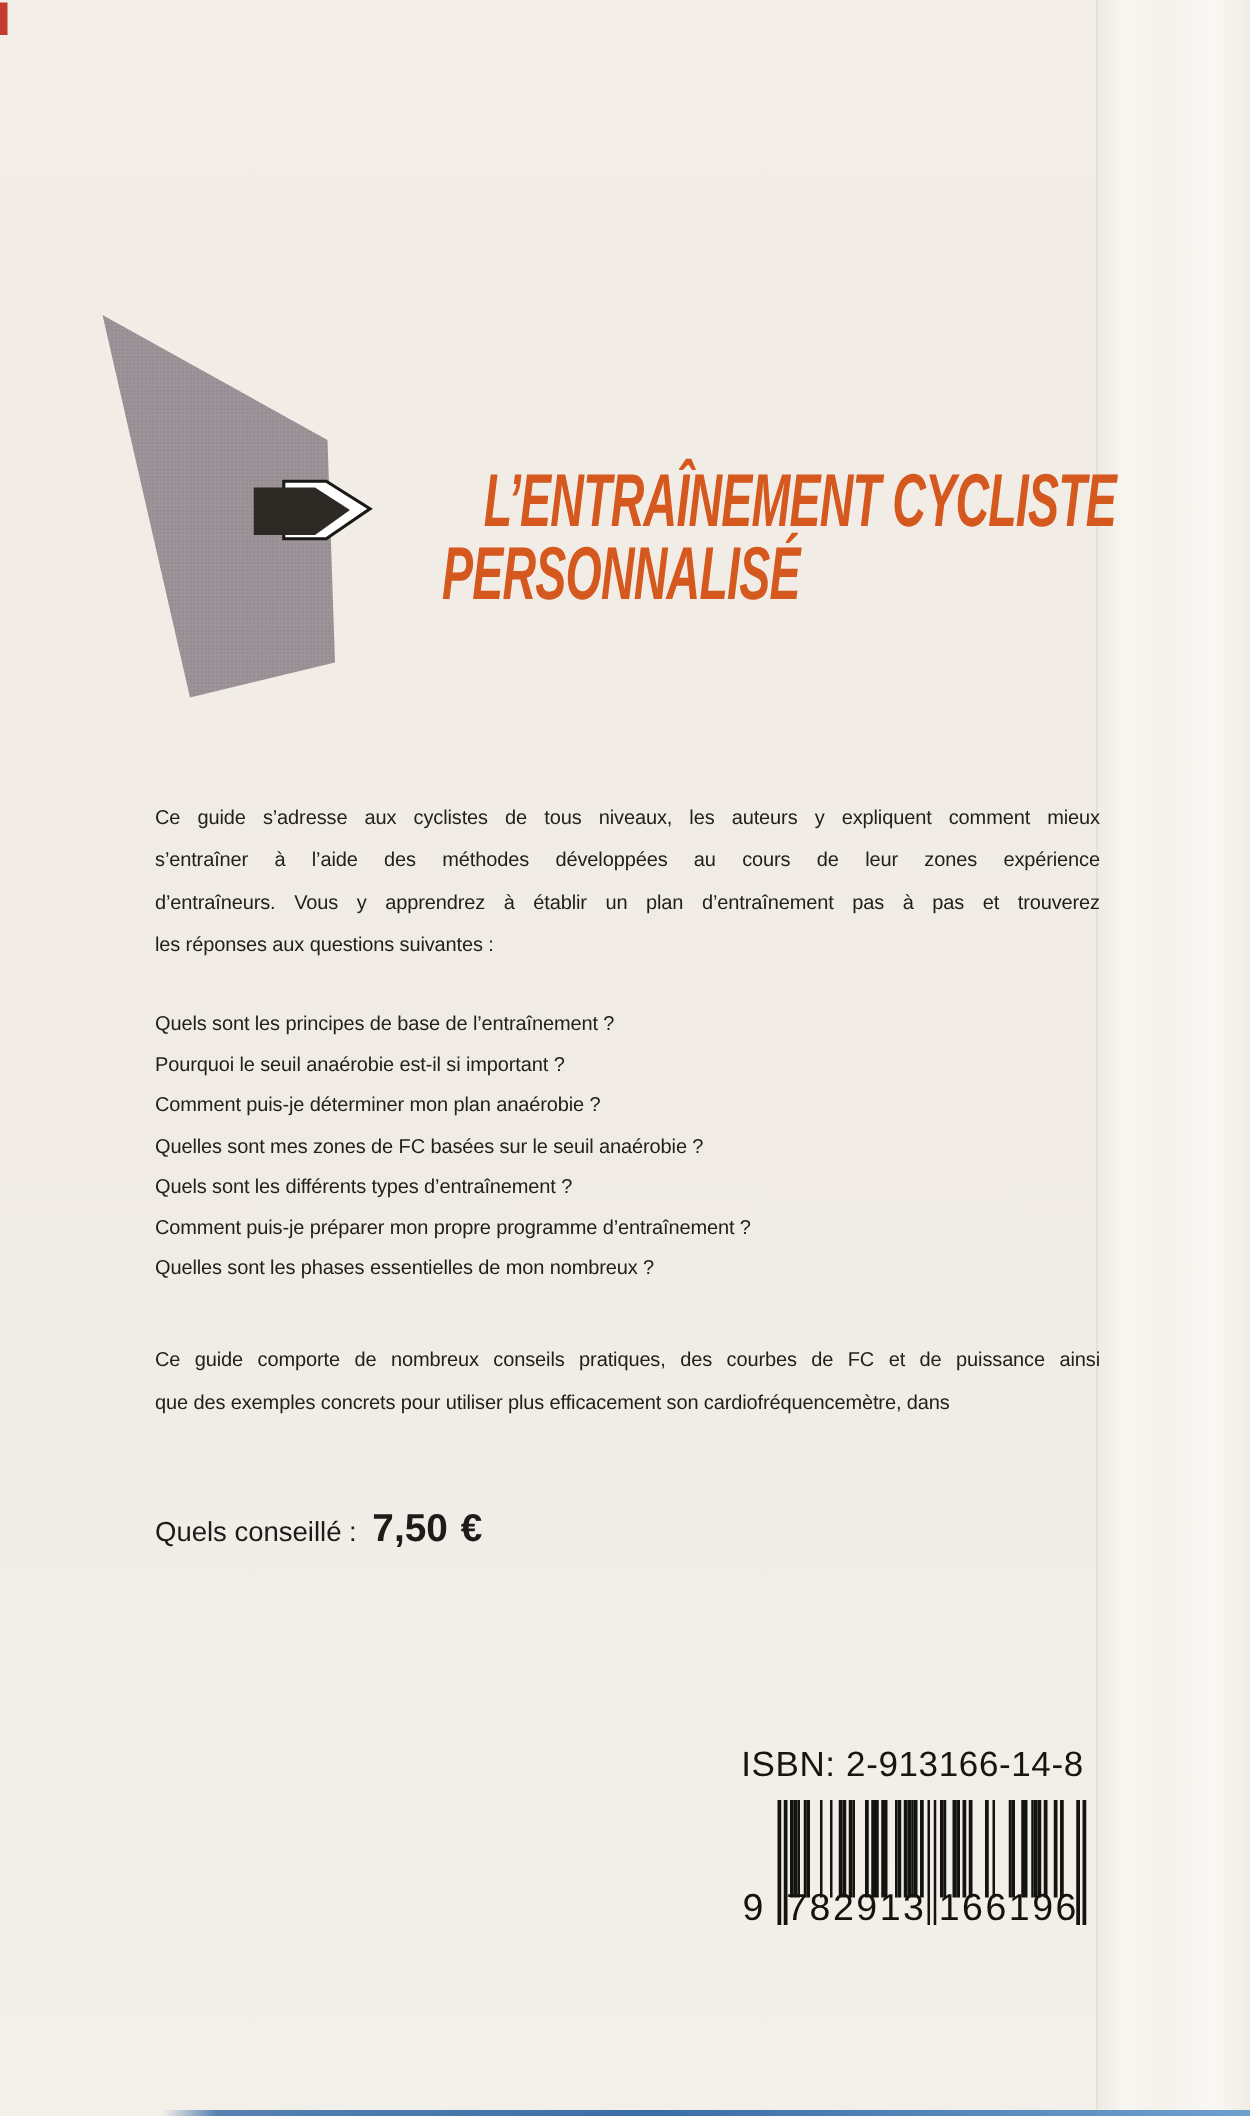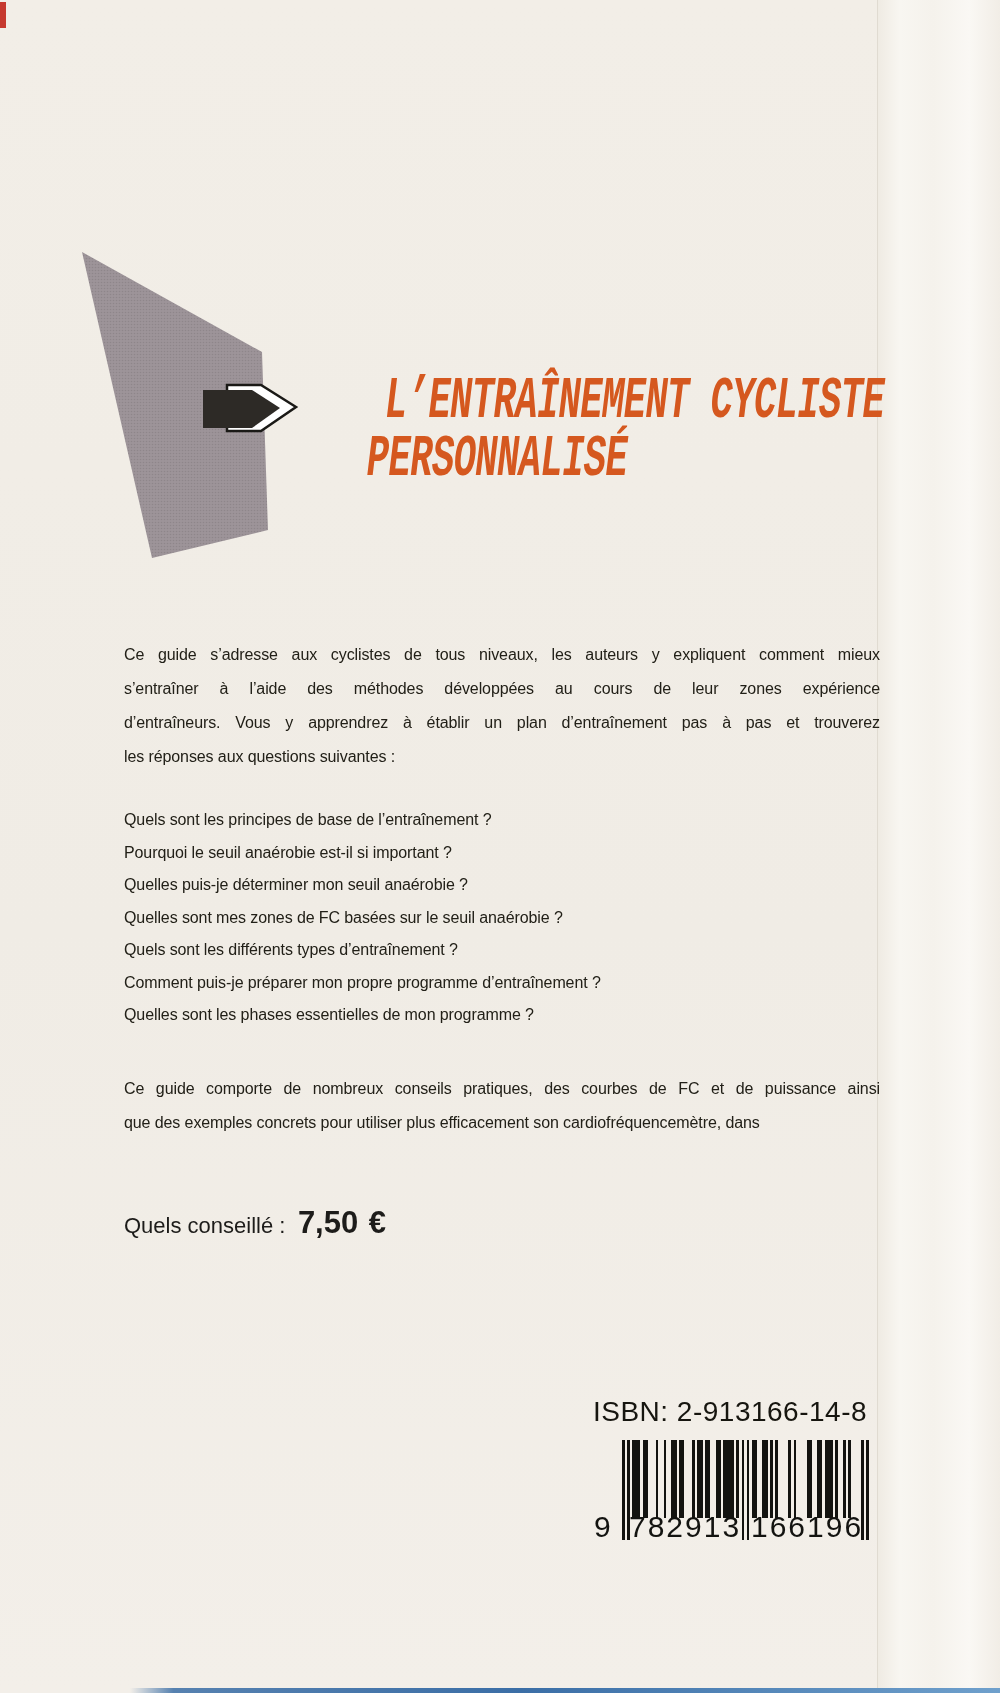--- a/index.html
+++ b/index.html
@@ -16,21 +16,21 @@
     border-left:1px solid #e0dbd1;
   }
   .red-mark { position:absolute; left:0; top:2px; width:6px; height:26px; background:#c6392f; }
   .bottom-blue-line {
     position:absolute; left:130px; right:0; bottom:0; height:5px;
     background:linear-gradient(90deg, rgba(59,110,166,0) 0%, rgba(59,110,166,.85) 5%, #3b6ea6 45%, #6fa0cc 100%);
   }
   .gray-shape { position:absolute; left:70px; top:245px; }
   .title-arrow { position:absolute; left:197px; top:383px; }
 
-  .title-block { position:absolute; left:232px; top:372px; width:580px; text-align:center;font-family:Liberation Mono, monospace; }
+  .title-block { position:absolute; left:232px; top:372px; width:580px; text-align:center; }
   .title-line {
     display:block; white-space:nowrap;
     font-style:italic; font-weight:bold; font-size:60px; line-height:58px;
     letter-spacing:-1px;
   }
   .title-line > span { display:inline-block; transform:scaleX(.62); transform-origin:center; }
   .title-line.l2 { position:relative; left:-25px; }
 
   .text-col { position:absolute; left:124px; width:756px; font-size:16px; letter-spacing:-0.1px; color:#222018; }
   .jlist .jline { display:block; text-align:justify; text-align-last:justify; }
@@ -87,25 +87,25 @@
   <div class="text-col intro jlist">
       <div class="jline">Ce guide s’adresse aux cyclistes de tous niveaux, les auteurs y expliquent comment mieux</div>
       <div class="jline">s’entraîner à l’aide des méthodes développées au cours de leur zones expérience</div>
       <div class="jline">d’entraîneurs. Vous y apprendrez à établir un plan d’entraînement pas à pas et trouverez</div>
       <div class="jline">les réponses aux questions suivantes :</div>
     </div>
 
   <div class="text-col questions">
       <div class="qline">Quels sont les principes de base de l’entraînement ?</div>
       <div class="qline">Pourquoi le seuil anaérobie est-il si important ?</div>
-      <div class="qline">Quelles puis-je déterminer mon seuil anaérobie ?</div>
+      <div class="qline">Comment puis-je déterminer mon plan anaérobie ?</div>
       <div class="qline">Quelles sont mes zones de FC basées sur le seuil anaérobie ?</div>
       <div class="qline">Quels sont les différents types d’entraînement ?</div>
       <div class="qline">Comment puis-je préparer mon propre programme d’entraînement ?</div>
-      <div class="qline">Quelles sont les phases essentielles de mon programme ?</div>
+      <div class="qline">Quelles sont les phases essentielles de mon nombreux ?</div>
     </div>
 
   <div class="text-col outro jlist">
       <div class="jline">Ce guide comporte de nombreux conseils pratiques, des courbes de FC et de puissance ainsi</div>
       <div class="jline">que des exemples concrets pour utiliser plus efficacement son cardiofréquencemètre, dans</div>
     </div>
 
   <div class="price-row">
     <span class="price-label">Quels conseillé :</span>
     <span class="price-value">7,50</span>

